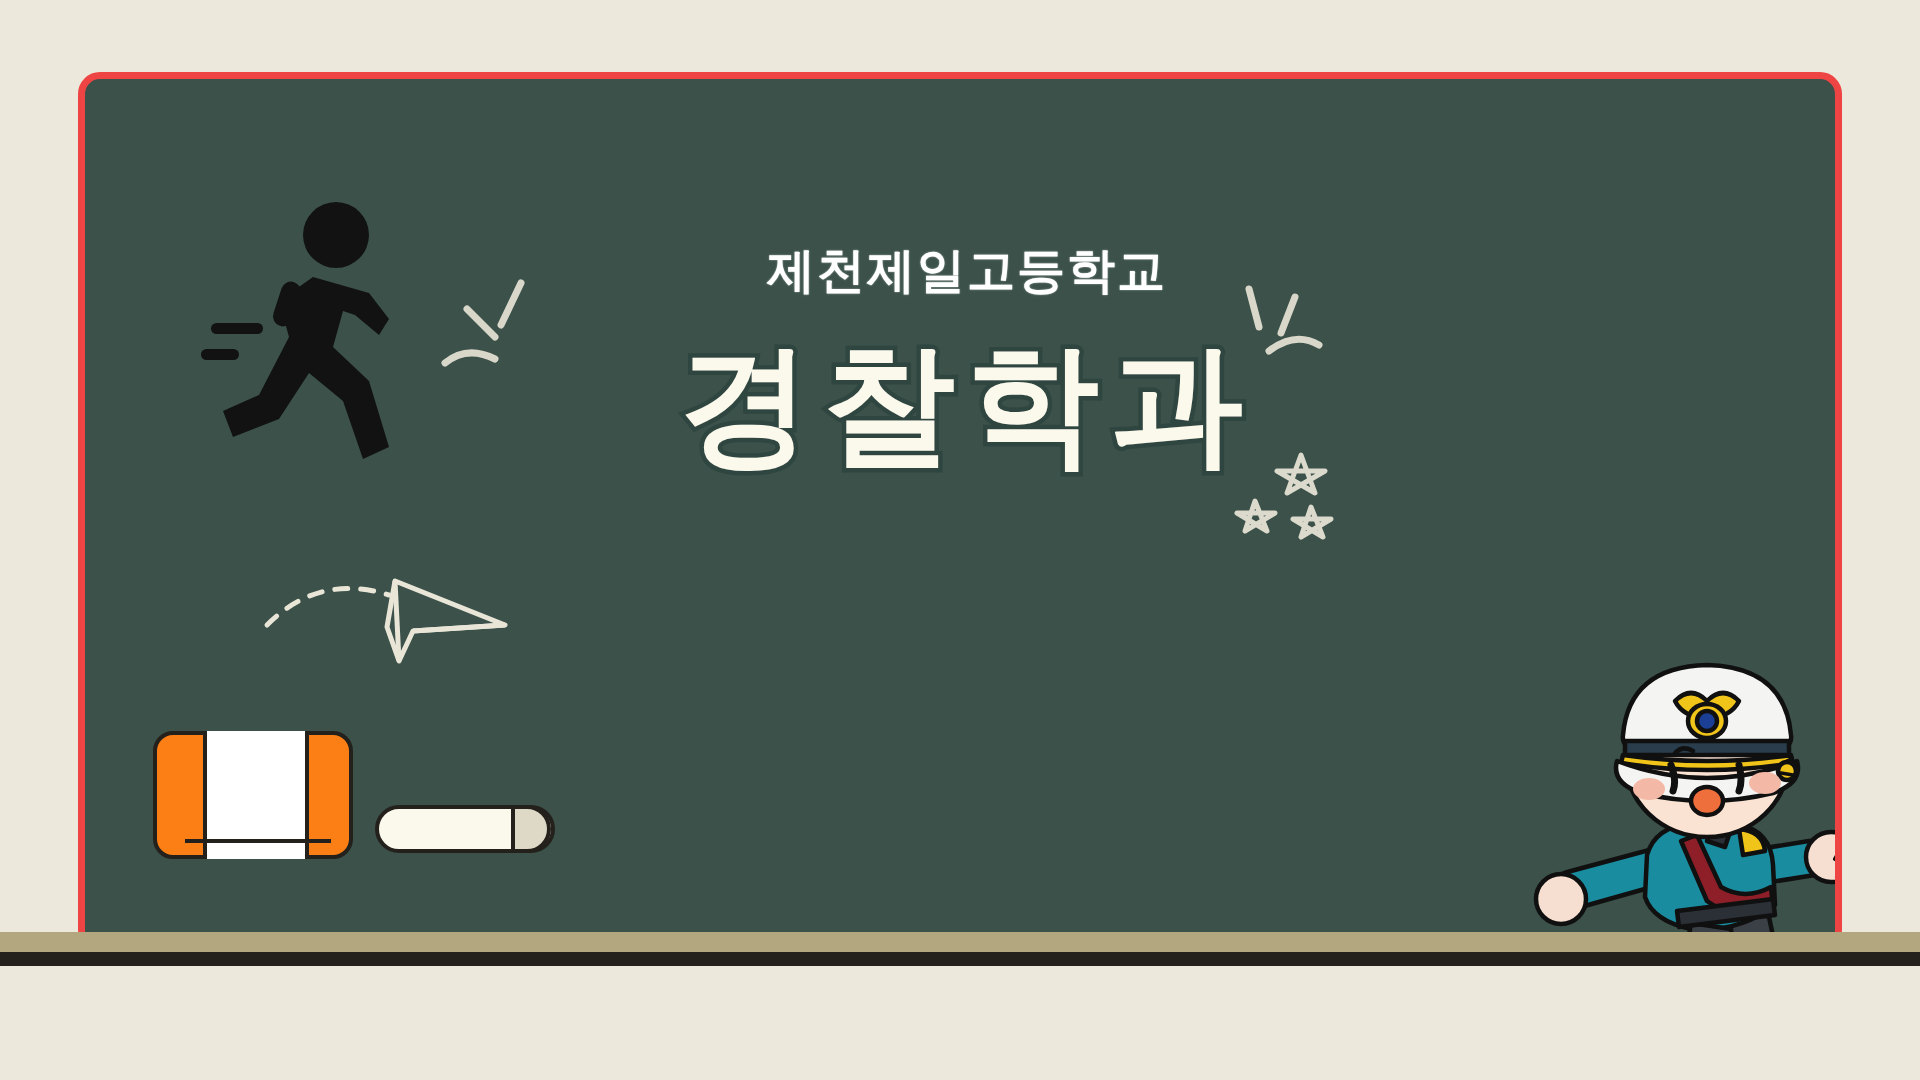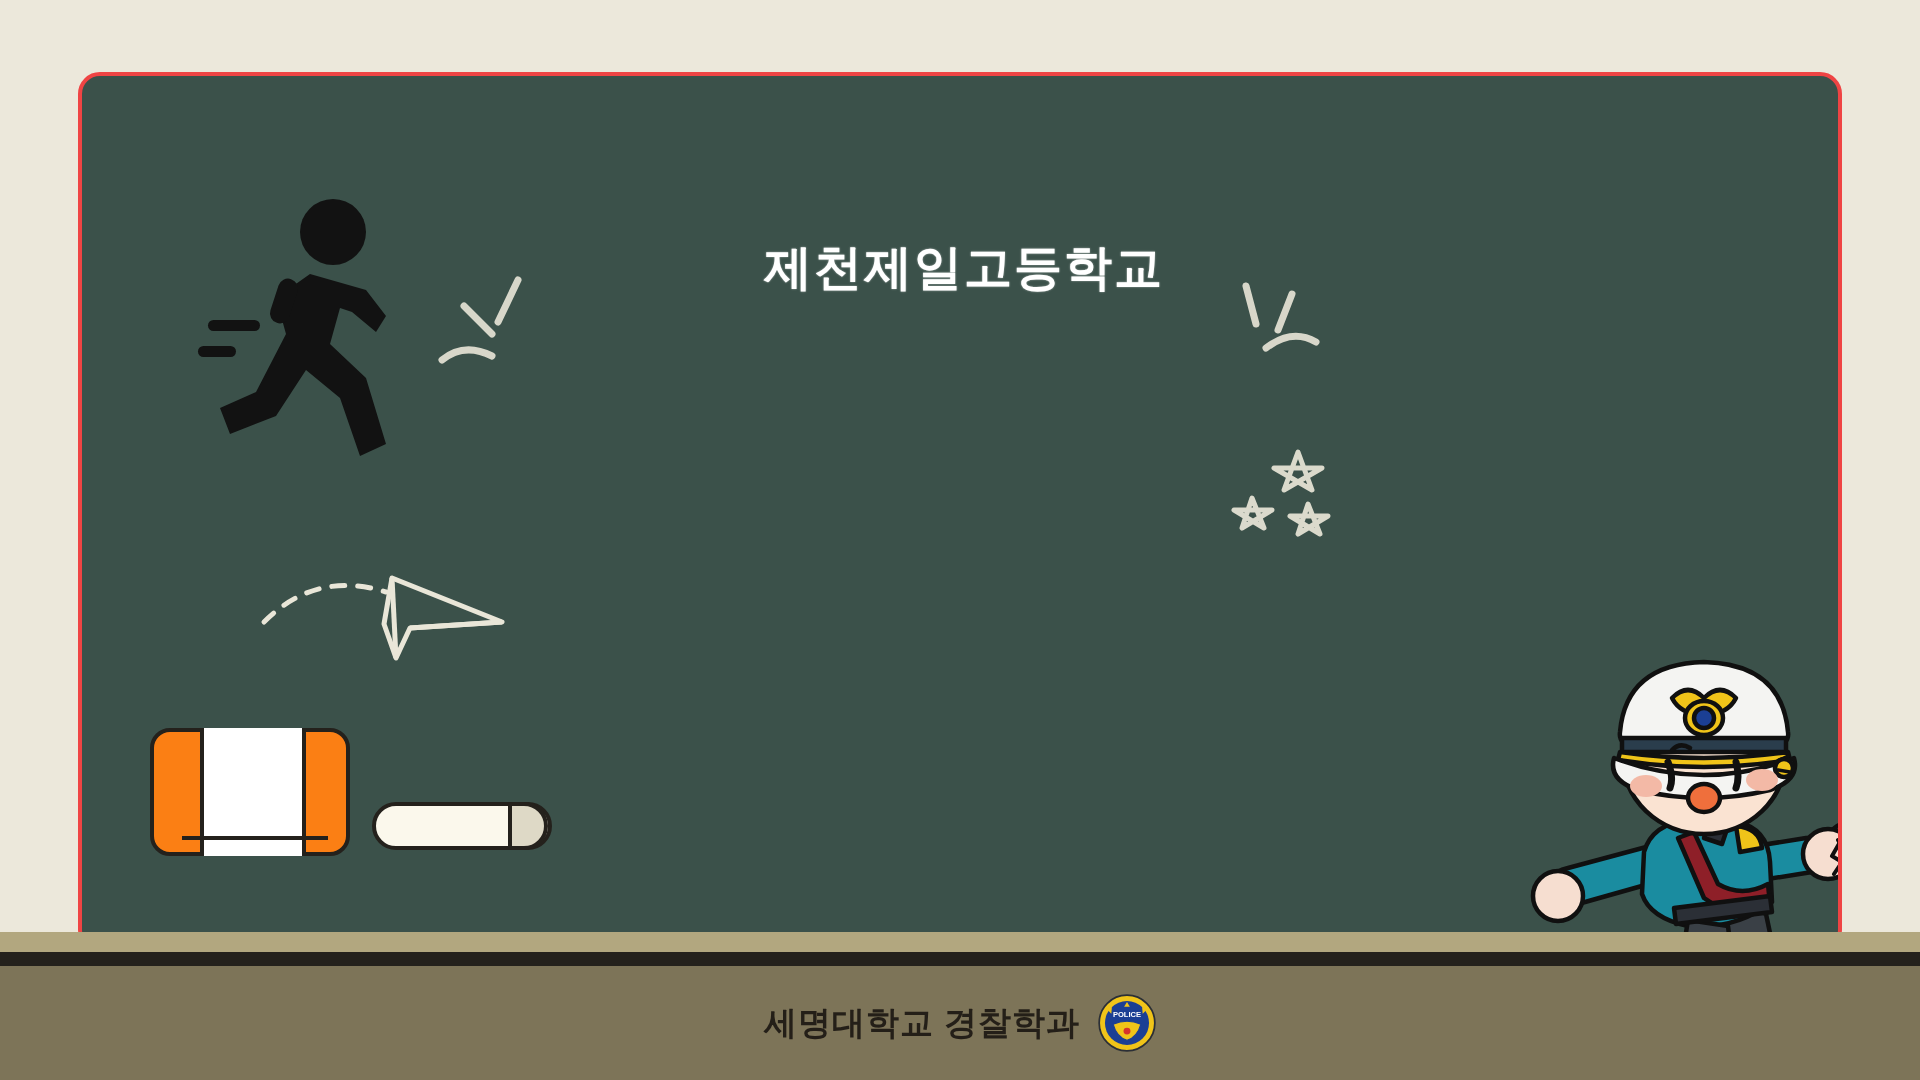--- a/index.html
+++ b/index.html
@@ -23,21 +23,21 @@
   }
 
   
   .board {
     position: absolute;
     left: 78px;
     top: 72px;
     width: 1764px;
     height: 880px;
     background: #3b514a;
-    border: 4px solid #ef4444;
+    border: 7px solid #ef4444;
     border-radius: 22px;
     box-sizing: border-box;
     overflow: hidden;
   }
 
   
   .tray-dark {
     position: absolute;
     left: 0;
     top: 952px;
@@ -230,20 +230,21 @@
       <path d="M4 56 Q56 4 126 26" stroke="#e9e6d8" stroke-width="5" fill="none" stroke-linecap="round" stroke-dasharray="13 13"></path>
       <g stroke="#e9e6d8" stroke-width="5" fill="none" stroke-linejoin="round">
         <path d="M132 12 L242 56 L150 62 L136 92 L124 58 Z"></path>
         <path d="M132 12 L136 92"></path>
         <path d="M150 62 L242 56"></path>
       </g>
     </svg>
 
     <div class="title-block">
       <div class="subtitle">제천제일고등학교</div>
+      <div class="title-line">경찰학과</div>
     </div>
 
     <div class="eraser">
       <div class="eraser-felt"></div>
       <div class="eraser-line"></div>
     </div>
 
     <div class="chalk">
       <div class="chalk-cap"></div>
     </div>
@@ -301,29 +302,14 @@
         <path d="M312 182 q22 -16 34 -2 q10 14 -6 22 q-16 6 -24 -8" fill="none" stroke-width="4"></path>
         <path d="M318 196 l-8 14 l10 6 l-8 12" fill="none" stroke-width="4"></path>
       </g>
     </svg>
 
   </div>
 
   <div class="tray-light"></div>
   <div class="tray-dark"></div>
 
-  <div class="footer-bar">
-    <span class="footer-text">세명대학교 경찰학과</span>
-    <svg class="police-badge" viewBox="0 0 100 100">
-      <circle cx="50" cy="50" r="48" fill="#f0c419" stroke="#2b2f36" stroke-width="3"></circle>
-      <circle cx="50" cy="50" r="38" fill="#1b3f94"></circle>
-      <g fill="#f0c419">
-        <path d="M50 14 l5 8 l-10 0 Z"></path>
-        <path d="M76 22 l8 5 l-7 7 Z"></path>
-        <path d="M24 22 l-8 5 l7 7 Z"></path>
-      </g>
-      <text x="50" y="40" text-anchor="middle" font-family="Liberation Sans, sans-serif" font-size="13" font-weight="bold" fill="#ffffff">POLICE</text>
-      <path d="M26 52 q24 -10 48 0 q-6 22 -24 28 q-18 -6 -24 -28 Z" fill="#f0c419" stroke="#1b3f94" stroke-width="2"></path>
-      <circle cx="50" cy="64" r="6" fill="#d6342c"></circle>
-    </svg>
-  </div>
 
 </div>
 
 </body></html>

